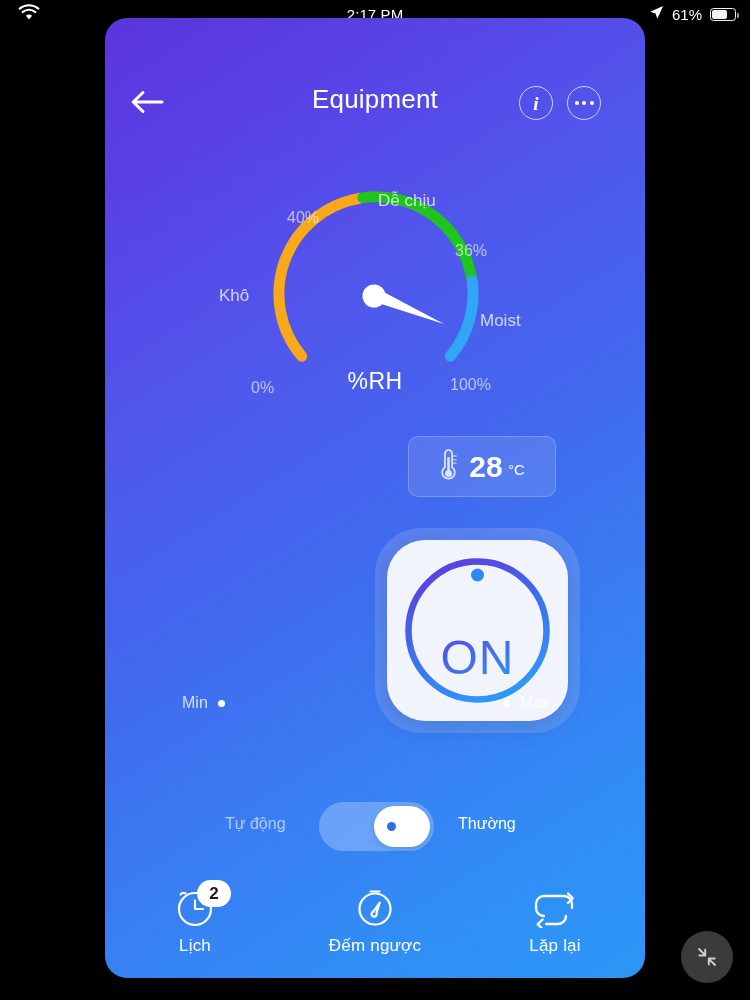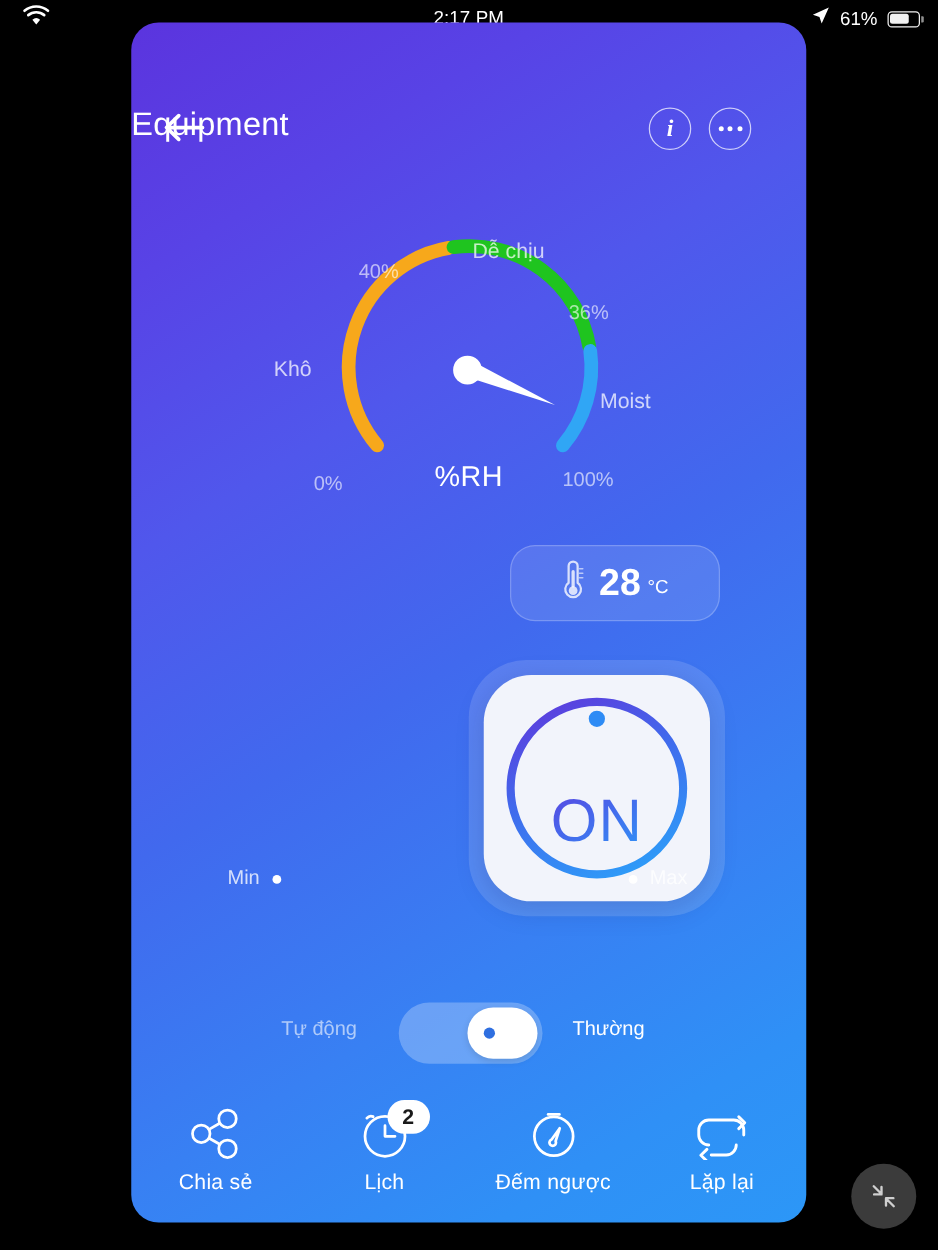--- a/index.html
+++ b/index.html
@@ -44,21 +44,21 @@
     color: #fff;
   }
 
   
   .header { position: absolute; top: 46px; left: 0; width: 540px; height: 76px; }
   .back-arrow {
     position: absolute; left: 16px; top: 12px; width: 52px; height: 52px;
     display: flex; align-items: center; justify-content: center; cursor: pointer;
   }
   .title {
-    position: absolute; left: 0; width: 540px; top: 20px;
+    position: absolute; left: 0; width: 540px; text-align: center; top: 20px;
     font-size: 26px; font-weight: 400; letter-spacing: .2px;
   }
   .hdr-btn {
     position: absolute; top: 22px; width: 34px; height: 34px; border-radius: 50%;
     border: 1.3px solid rgba(255,255,255,.72);
     display: flex; align-items: center; justify-content: center; cursor: pointer;
   }
   .hdr-info { right: 92px; }
   .hdr-more { right: 44px; }
   .info-i { font-family: "Liberation Serif", serif; font-style: italic; font-weight: 700; font-size: 19px; line-height: 1; }
@@ -77,22 +77,22 @@
   .lbl-kho  { left: 114px; top: 118px; font-size: 17px; }
   .lbl-comf { left: 273px; top: 23px; font-size: 17px; }
   .lbl-moist{ left: 375px; top: 143px; font-size: 17px; }
   .rh {
     position: absolute; left: 0; width: 540px; text-align: center; top: 200px;
     font-size: 23px; color: #fff; letter-spacing: .4px;
   }
 
   
   .temp-card {
-    position: absolute; left: 303px; top: 418px; width: 168px; height: 61px;
-    border-radius: 20px;
+    position: absolute; left: 303px; top: 418px; width: 148px; height: 61px;
+    border-radius: 10px;
     background: rgba(255,255,255,.11);
     border: 1px solid rgba(255,255,255,.22);
     display: flex; align-items: center; justify-content: center; gap: 11px;
   }
   .temp-val { font-size: 30px; font-weight: 700; letter-spacing: .2px; }
   .temp-unit { font-size: 15px; font-weight: 400; margin-left: -6px; align-self: center; padding-top: 6px; }
 
   
   .on-wrap { position: absolute; left: 270px; top: 510px; width: 205px; height: 205px; }
   .on-outer {
@@ -290,31 +290,20 @@
     <div class="switch">
       <div class="knob">
           <i></i>
         </div>
     </div>
     <div class="mode-right">Thường</div>
   </div>
 
   <div class="nav">
 
-    <div class="nav-item">
-      <div class="nav-ico">
-        <svg width="46" height="44" viewBox="0 0 46 44">
-          <circle cx="32" cy="10" r="7" fill="none" stroke="#fff" stroke-width="2.2"></circle>
-          <circle cx="11" cy="22" r="7" fill="none" stroke="#fff" stroke-width="2.2"></circle>
-          <circle cx="32" cy="34" r="7" fill="none" stroke="#fff" stroke-width="2.2"></circle>
-          <path d="M17.3 18.5 25.8 13.6 M17.3 25.6 25.8 30.4" stroke="#fff" stroke-width="2.2" stroke-linecap="round"></path>
-        </svg>
-      </div>
-      <div class="nav-lbl">Chia sẻ</div>
-    </div>
 
     <div class="nav-item">
       <div class="nav-ico">
         <svg width="46" height="46" viewBox="0 0 46 46">
           <circle cx="23" cy="25" r="16" fill="none" stroke="#fff" stroke-width="2.2"></circle>
           <path d="M23 16.5 V25 H31" fill="none" stroke="#fff" stroke-width="2.2" stroke-linecap="round" stroke-linejoin="round"></path>
           <path d="M8.5 10.5 a4.3 4.3 0 0 1 5 -1.2" fill="none" stroke="#fff" stroke-width="2.2" stroke-linecap="round"></path>
         </svg>
         <div class="badge">2</div>
       </div>

